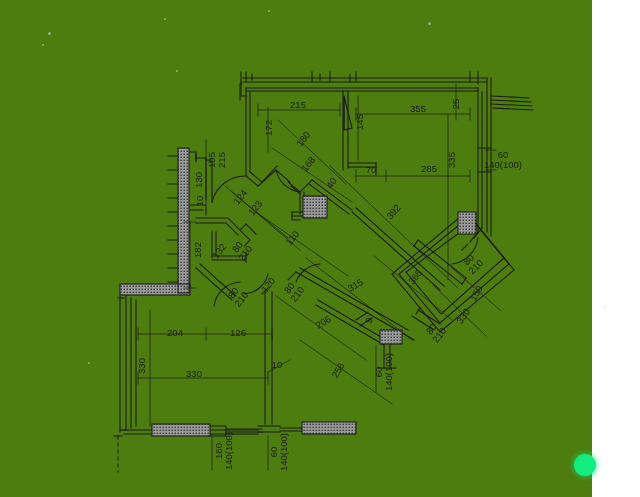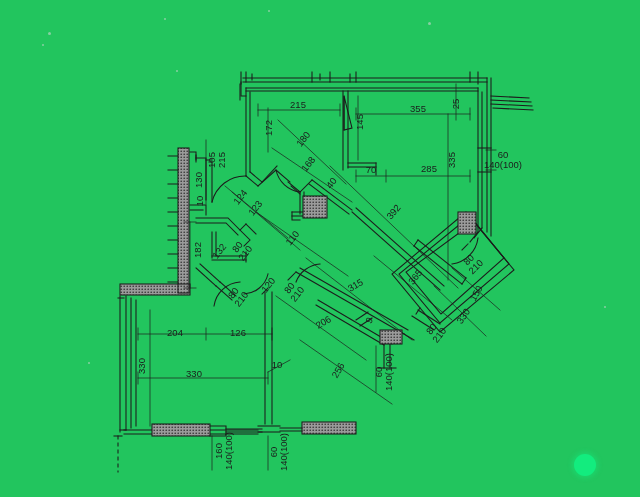--- a/index.html
+++ b/index.html
@@ -1,19 +1,19 @@
 <!DOCTYPE html>
 <html><head>
 <meta charset="utf-8">
 <title>Floor Plan</title>
 <style>
   html,body{margin:0;padding:0;background:#ffffff;}
   body{width:640px;height:497px;overflow:hidden;
        font-family:"Liberation Sans",sans-serif;}
-  #stage{position:relative;width:640px;height:497px;background:#22c55e;}
+  #stage{position:relative;width:592px;height:497px;background:#4d7c0f;}
   #plan{position:absolute;left:0;top:0;width:640px;height:497px;}
   .cursor-dot{position:absolute;border-radius:50%;background:#13ec7e;
        box-shadow:0 0 5px 2px rgba(19,236,126,.45);}
   .speck{position:absolute;background:#d8d8d8;border-radius:50%;opacity:.55;}
 </style>
 </head>
 <body>
 
 <div id="stage">
 

